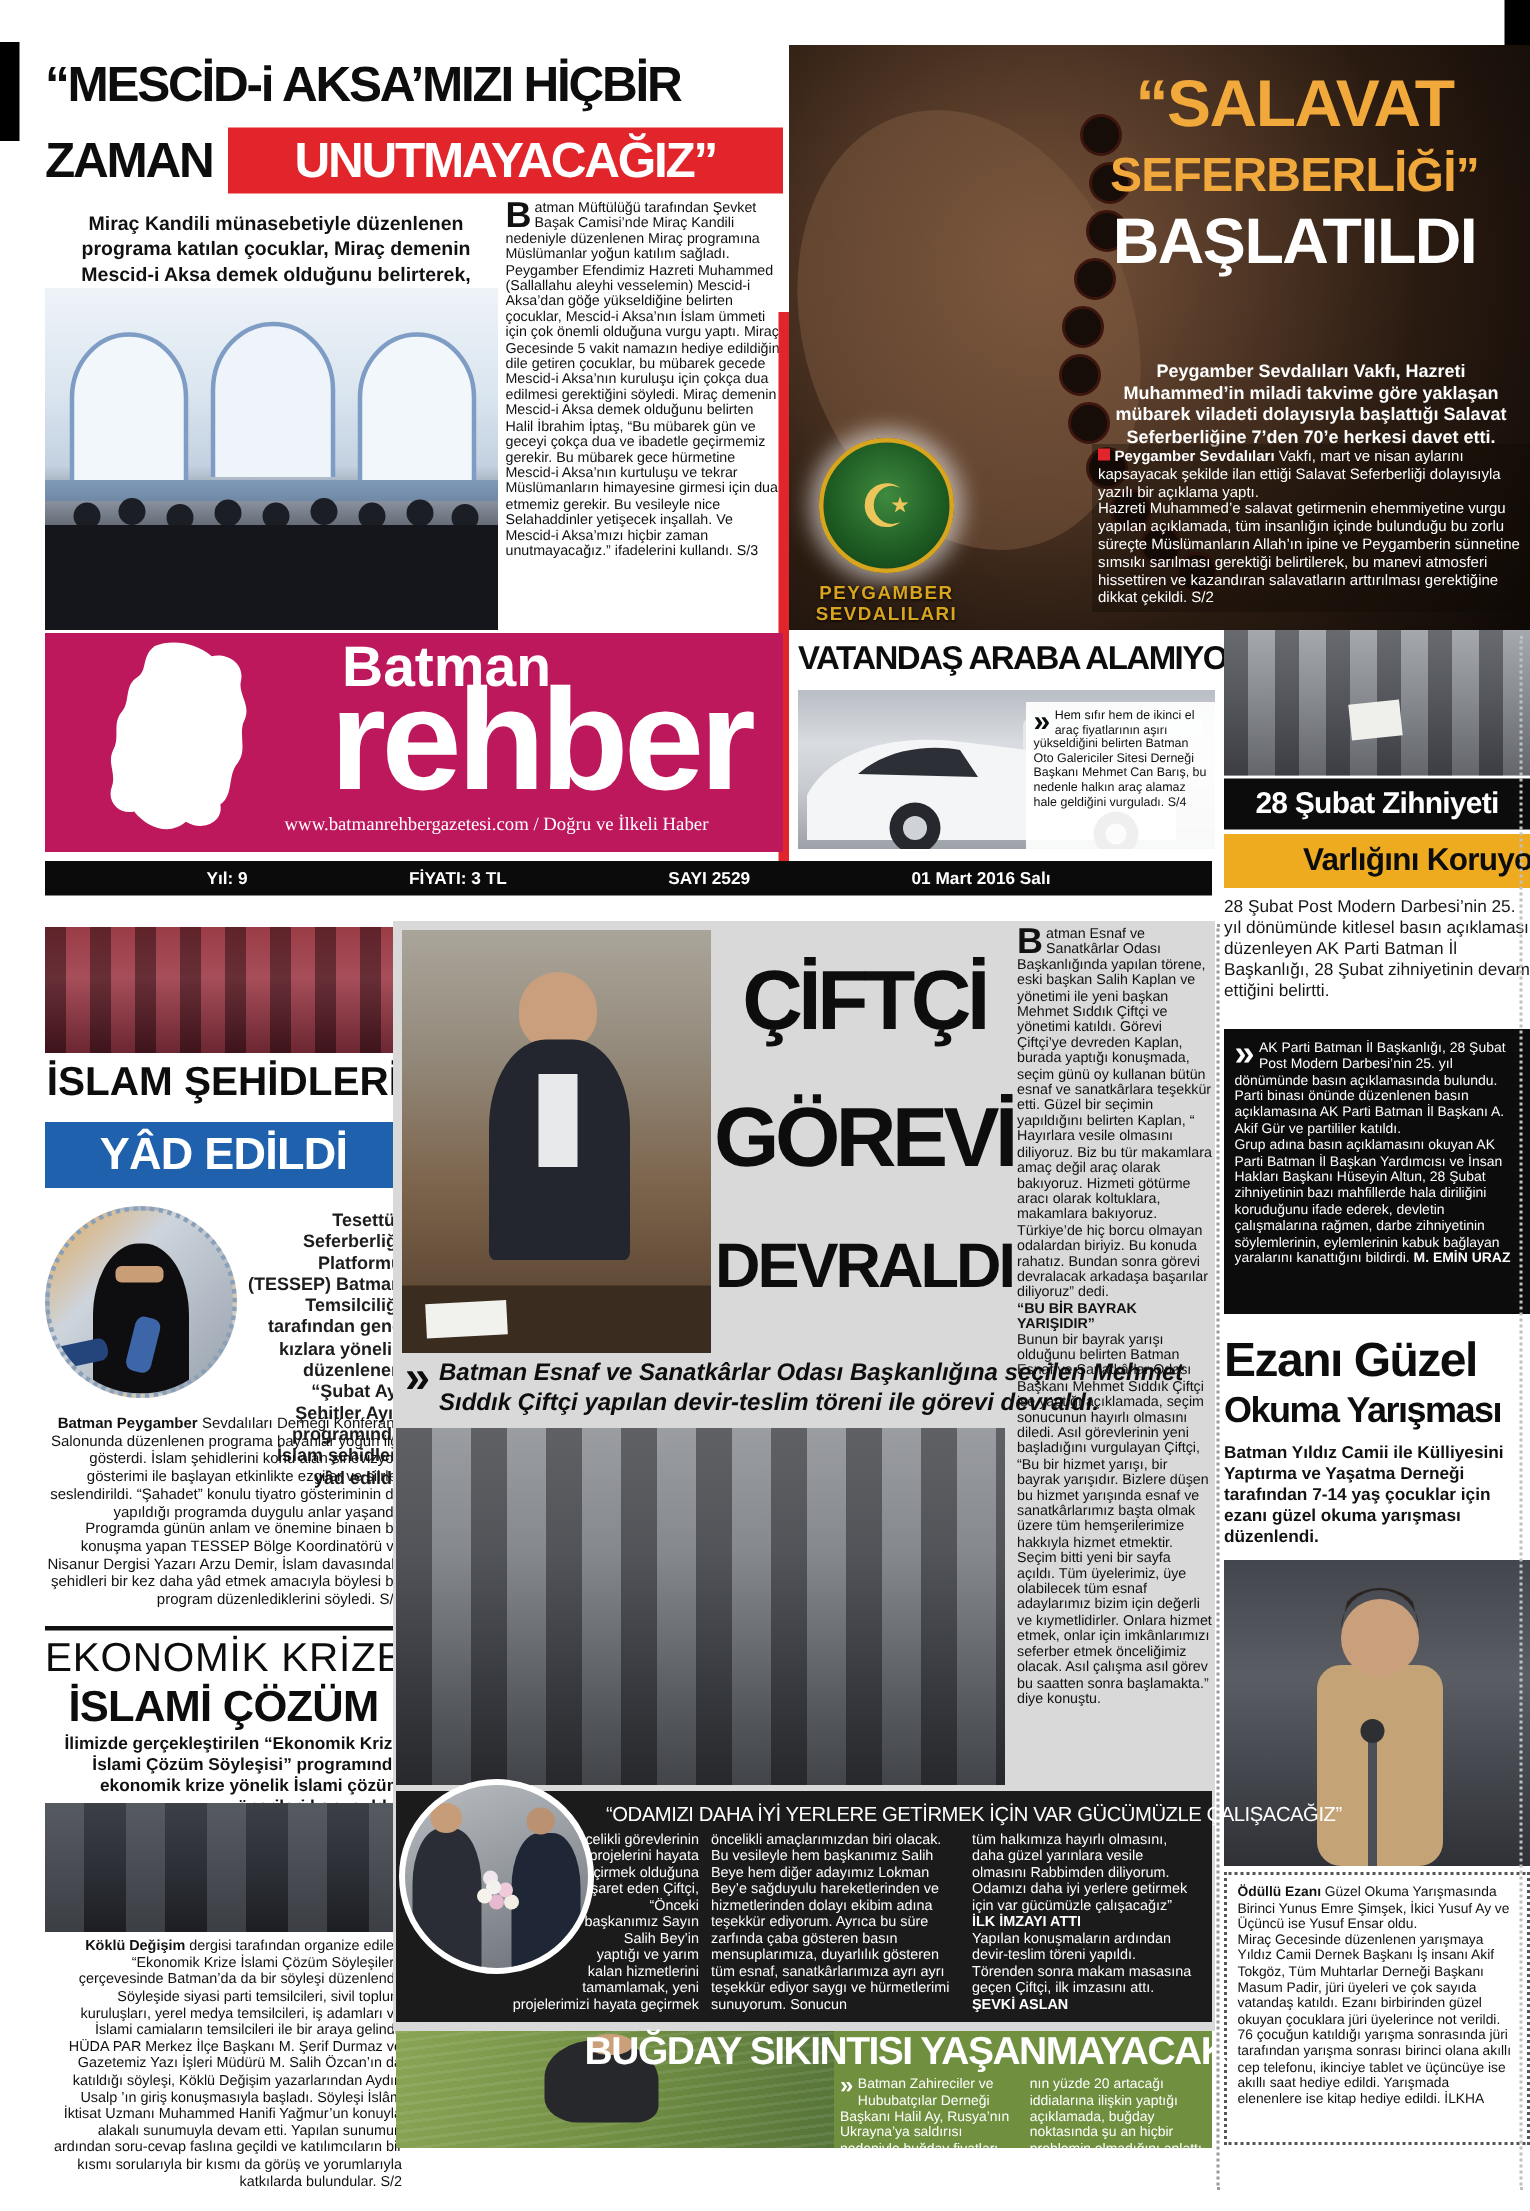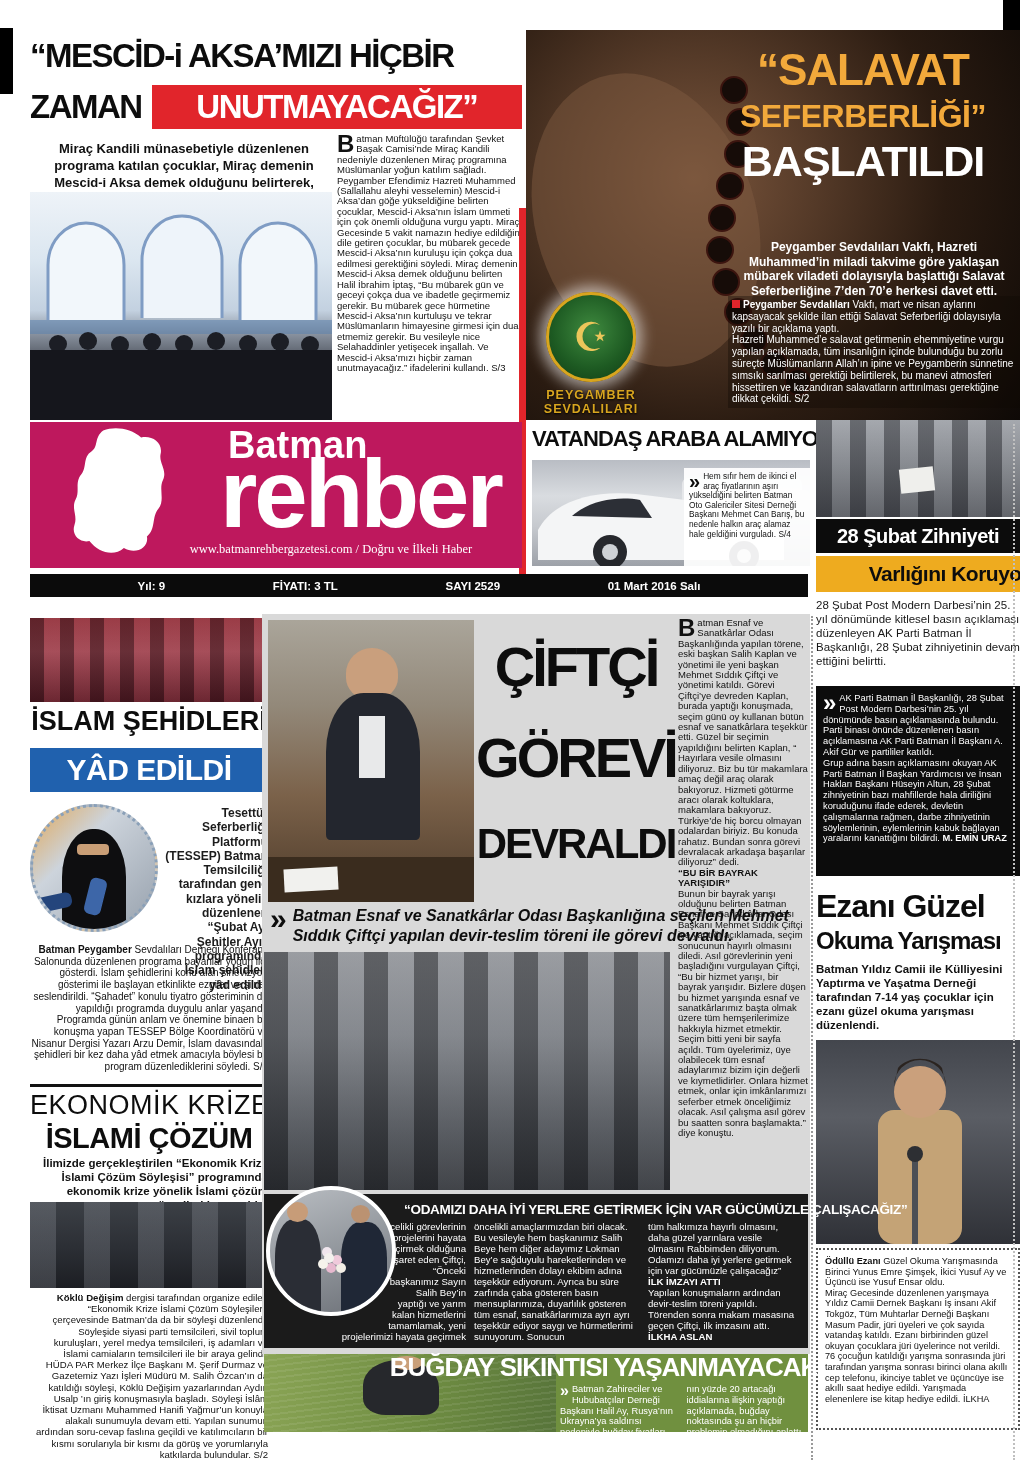--- a/index.html
+++ b/index.html
@@ -147,21 +147,21 @@
   .cif-col{left:678px;top:618px;width:130px;height:576px;font-size:9.5px;line-height:10.4px;color:#111;overflow:hidden;}
   .cif-col .sub{font-weight:bold;}
   .deck{left:270px;top:906px;width:538px;font-size:16px;line-height:20px;font-weight:bold;
         font-style:italic;color:#0d0d0d;}
   .deck .chev{font-size:30px;line-height:26px;font-style:normal;margin-right:6px;}
   .group-photo{left:264px;top:952px;width:406px;height:238px;
     background:
       repeating-linear-gradient(90deg,rgba(22,24,28,0.5) 0 24px,rgba(105,110,118,0.22) 24px 50px),
       linear-gradient(180deg,#a8aaae 0%,#8d9095 35%,#55585d 75%,#36383c 100%);}
   .qbox{left:264px;top:1194px;width:544px;height:154px;background:#1b1b1b;color:#fff;}
-  .qhead{margin:8px 8px 4px 140px;font-size:13.5px;font-weight:700;letter-spacing:-0.3px;white-space:nowrap;}
+  .qhead{margin:8px 8px 4px 140px;font-size:13.5px;font-weight:400;letter-spacing:-0.3px;white-space:nowrap;}
   .qcols{display:flex;margin-top:2px;}
   .qc{font-size:9.6px;line-height:11px;}
   .qc1{width:202px;text-align:right;}
   .spacer{float:left;width:126px;height:108px;shape-outside:circle(52%);}
   .qc2{width:166px;margin-left:8px;}
   .qc3{flex:1;margin:0 8px;}
   .flower-circle{left:266px;top:1186px;width:130px;height:130px;border-radius:50%;overflow:hidden;
      border:4px solid #fff;box-sizing:border-box;background:linear-gradient(160deg,#b9bdc2 0%,#8f949a 55%,#6c7077 100%);}
   .man1{position:absolute;left:4%;top:24%;width:38%;height:76%;background:#2a2d35;border-radius:40% 40% 0 0;}
   .man2{position:absolute;left:58%;top:26%;width:38%;height:74%;background:#1f2736;border-radius:40% 40% 0 0;}
@@ -379,21 +379,21 @@
         <div class="spacer"></div>
         <span>Öncelikli görevlerinin projelerini hayata geçirmek olduğuna işaret eden Çiftçi, “Önceki başkanımız Sayın Salih Bey’in yaptığı ve yarım kalan hizmetlerini tamamlamak, yeni projelerimizi hayata geçirmek</span>
       </div>
       <div class="qc qc2">
         <span>öncelikli amaçlarımızdan biri olacak. Bu vesileyle hem başkanımız Salih Beye hem diğer adayımız Lokman Bey’e sağduyulu hareketlerinden ve hizmetlerinden dolayı ekibim adına teşekkür ediyorum. Ayrıca bu süre zarfında çaba gösteren basın mensuplarımıza, duyarlılık gösteren tüm esnaf, sanatkârlarımıza ayrı ayrı teşekkür ediyor saygı ve hürmetlerimi sunuyorum. Sonucun</span>
       </div>
       <div class="qc qc3">
         <span>tüm halkımıza hayırlı olmasını, daha güzel yarınlara vesile olmasını Rabbimden diliyorum. Odamızı daha iyi yerlere getirmek için var gücümüzle çalışacağız”</span><br>
         <span class="b">İLK İMZAYI ATTI</span><br>
         <span>Yapılan konuşmaların ardından devir-teslim töreni yapıldı. Törenden sonra makam masasına geçen Çiftçi, ilk imzasını attı.</span><br>
-        <span class="b">İLKHA ASLAN</span>
+        <span class="b">ŞEVKİ ASLAN</span>
       </div>
     </div>
   </div>
   <div class="ph flower-circle">
     <div class="man1"></div>
     <div class="man2"></div>
     <div class="face1"></div>
     <div class="face2"></div>
     <div class="bouquet"></div>
   </div>

